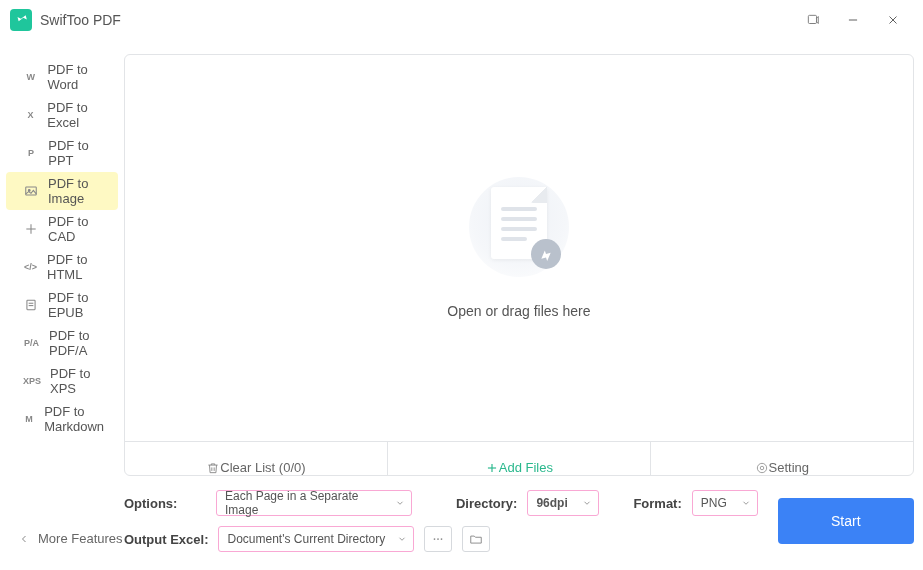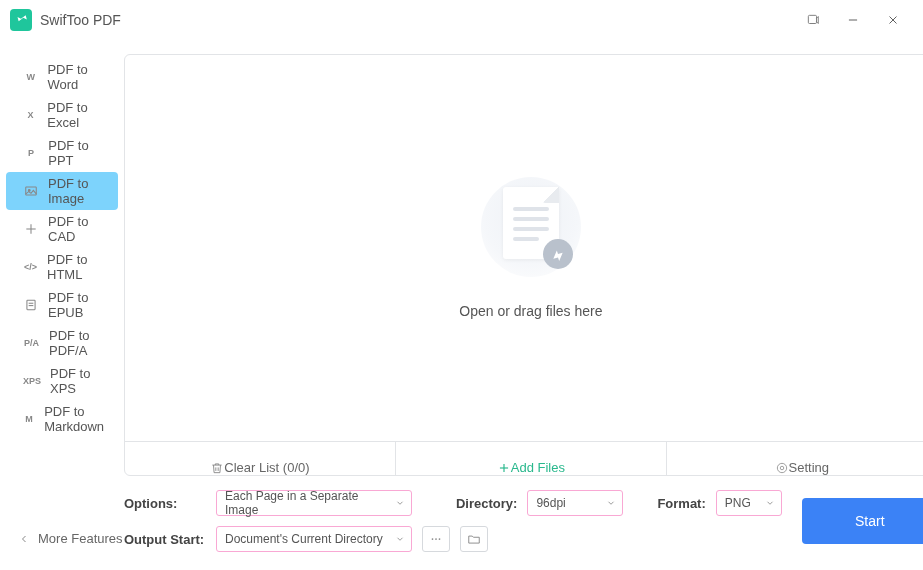--- a/index.html
+++ b/index.html
@@ -7,21 +7,21 @@
 .titlebar { height: 40px; display: flex; align-items: center; padding: 0 10px; }
 .logo { width: 22px; height: 22px; background: #1fc69c; border-radius: 4px; display: flex; align-items: center; justify-content: center; margin-right: 8px; }
 .logo svg { width: 14px; height: 14px; }
 .app-title { font-size: 14px; color: #555; }
 .titlebar-spacer { flex: 1; }
 .titlebar-btn { width: 40px; height: 30px; display: flex; align-items: center; justify-content: center; color: #666; cursor: pointer; }
 .titlebar-btn svg { width: 14px; height: 14px; }
 .body { display: flex; height: 530px; }
 .sidebar { width: 158px; padding-top: 18px; display: flex; flex-direction: column; }
 .sidebar-item { height: 38px; display: flex; align-items: center; padding: 0 8px 0 18px; color: #555; cursor: pointer; font-size: 13px; border-radius: 4px; margin: 0 6px 0 6px; }
-.sidebar-item.active { background: #7dd3fc; border-radius: 4px; }
+.sidebar-item.active { background: #fef9c3; border-radius: 4px; }
 .sidebar-item .sicon { width: 16px; height: 16px; margin-right: 10px; display: flex; align-items: center; justify-content: center; font-size: 9px; font-weight: 600; color: #888; }
 .sidebar-footer { margin-top: auto; padding: 20px 0 24px 18px; }
 .more-features { display: flex; align-items: center; color: #666; cursor: pointer; font-size: 13px; }
 .more-features svg { width: 12px; height: 12px; margin-right: 8px; }
 .main { flex: 1; padding: 14px 14px 0 0; display: flex; flex-direction: column; }
 .drop-area { flex: 1; border: 1px solid #e2e4e7; border-radius: 6px; display: flex; flex-direction: column; }
 .drop-center { flex: 1; display: flex; flex-direction: column; align-items: center; justify-content: center; }
 .drop-illus { width: 100px; height: 100px; position: relative; margin-bottom: 26px; }
 .drop-circle { position: absolute; top: 0; left: 0; right: 0; bottom: 0; background: radial-gradient(circle at 50% 40%, #eef1f6 0%, #f5f7fa 60%, #fff 100%); border-radius: 50%; }
 .drop-doc { position: absolute; top: 10px; left: 22px; width: 56px; height: 72px; background: #fff; border-radius: 3px; box-shadow: 0 1px 4px rgba(0,0,0,0.06); }
@@ -196,37 +196,37 @@
           <div class="opt-row">
             <span class="opt-label">Options:</span>
             <div class="select-wrap" style="width:196px;">
               <span>Each Page in a Separate Image</span>
               <svg viewBox="0 0 24 24" fill="none" stroke="#888" stroke-width="2">
                   <polyline points="6 9 12 15 18 9"></polyline>
                 </svg>
             </div>
             <div style="width:24px;"></div>
             <span class="opt-label" style="min-width:auto;">Directory:</span>
-            <div class="select-wrap" style="width:96px;">
+            <div class="select-wrap" style="width:72px;font-weight:bold;">
               <span>96dpi</span>
               <svg viewBox="0 0 24 24" fill="none" stroke="#888" stroke-width="2">
                   <polyline points="6 9 12 15 18 9"></polyline>
                 </svg>
             </div>
             <div style="width:14px;"></div>
             <span class="opt-label" style="min-width:auto;">Format:</span>
             <div class="select-wrap" style="width:66px;">
               <span>PNG</span>
               <svg viewBox="0 0 24 24" fill="none" stroke="#888" stroke-width="2">
                   <polyline points="6 9 12 15 18 9"></polyline>
                 </svg>
             </div>
           </div>
           <div class="opt-row">
-            <span class="opt-label">Output Start:</span>
+            <span class="opt-label">Output Excel:</span>
             <div class="select-wrap" style="width:196px;">
               <span>Document's Current Directory</span>
               <svg viewBox="0 0 24 24" fill="none" stroke="#888" stroke-width="2">
                   <polyline points="6 9 12 15 18 9"></polyline>
                 </svg>
             </div>
             <div class="icon-btn">
               <svg viewBox="0 0 24 24" fill="#888">
                   <circle cx="6" cy="12" r="1.5"></circle>
                   <circle cx="12" cy="12" r="1.5"></circle>

